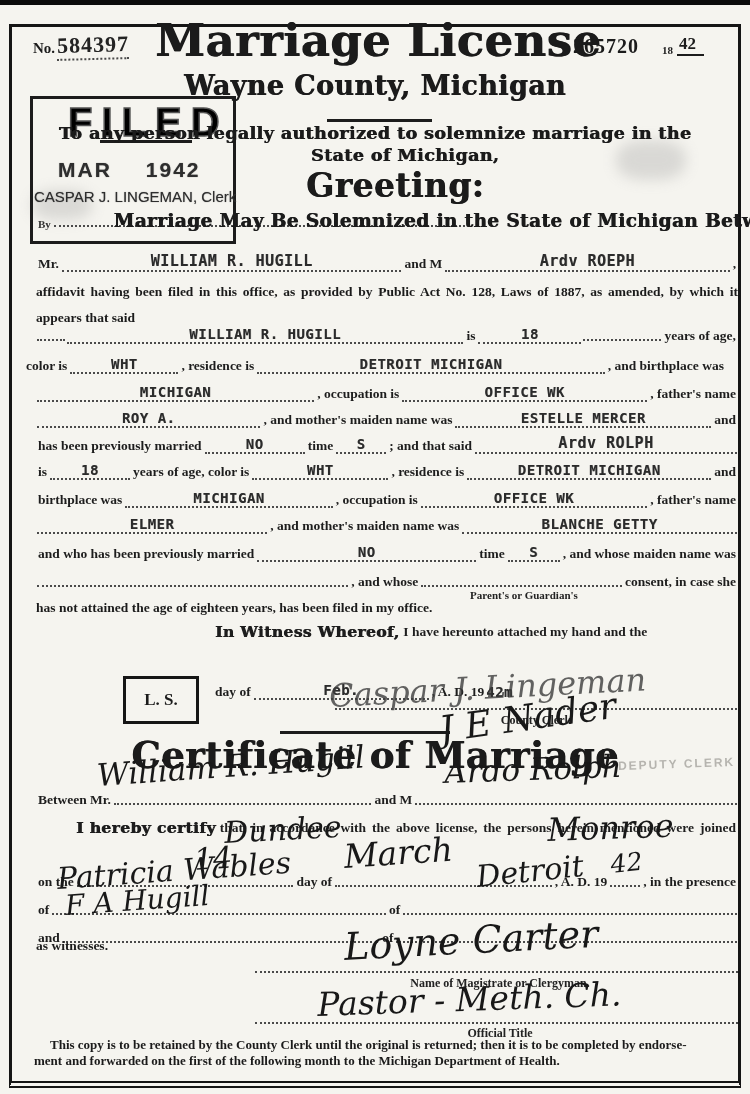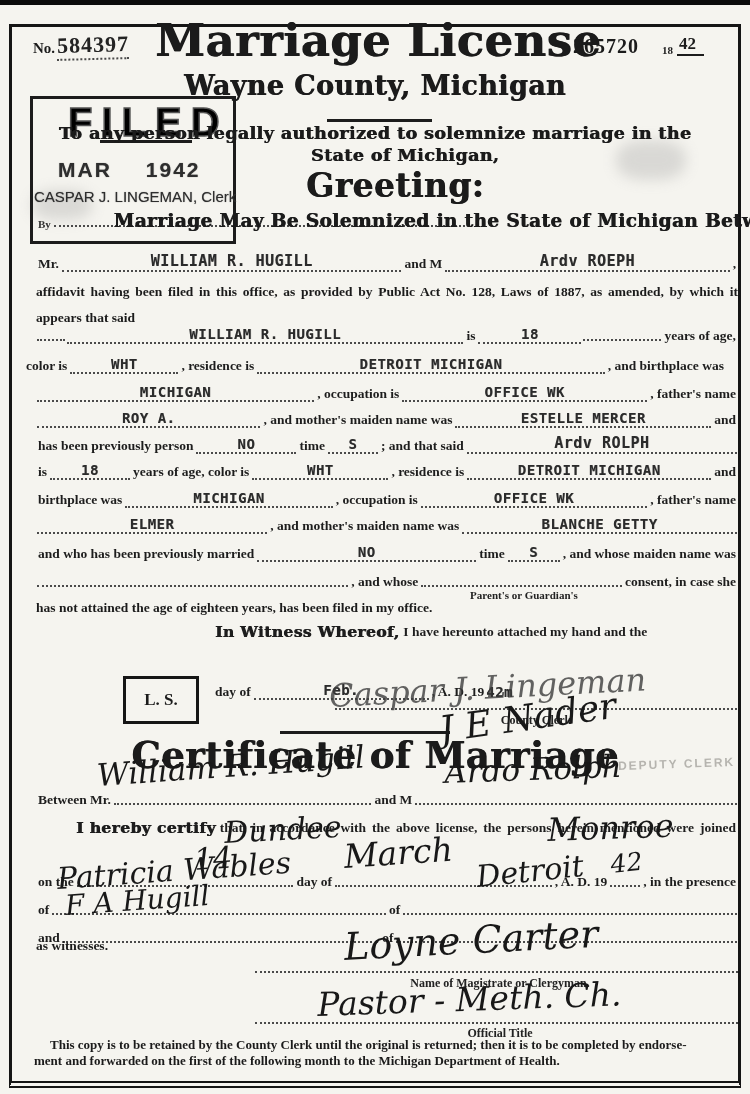--- a/index.html
+++ b/index.html
@@ -120,21 +120,21 @@
     <span class="seg" style="flex:1">
         <span class="t">ROY A.</span>
       </span>
     <span class="lbl">, and mother's maiden name was</span>
     <span class="seg" style="flex:1.15">
         <span class="t">ESTELLE MERCER</span>
       </span>
     <span class="lbl">and</span>
   </div>
   <div class="row" style="left:36px;top:432px;width:702px;height:22px">
-    <span class="lbl">has been previously person</span>
+    <span class="lbl">has been previously married</span>
     <span class="seg" style="flex:0 0 92px">
         <span class="t">NO</span>
       </span>
     <span class="lbl">time</span>
     <span class="seg" style="flex:0 0 42px">
         <span class="t">S</span>
       </span>
     <span class="lbl">; and that said</span>
     <span class="seg" style="flex:1">
         <span class="t" style="font-size:15px">Ardv ROLPH</span>

